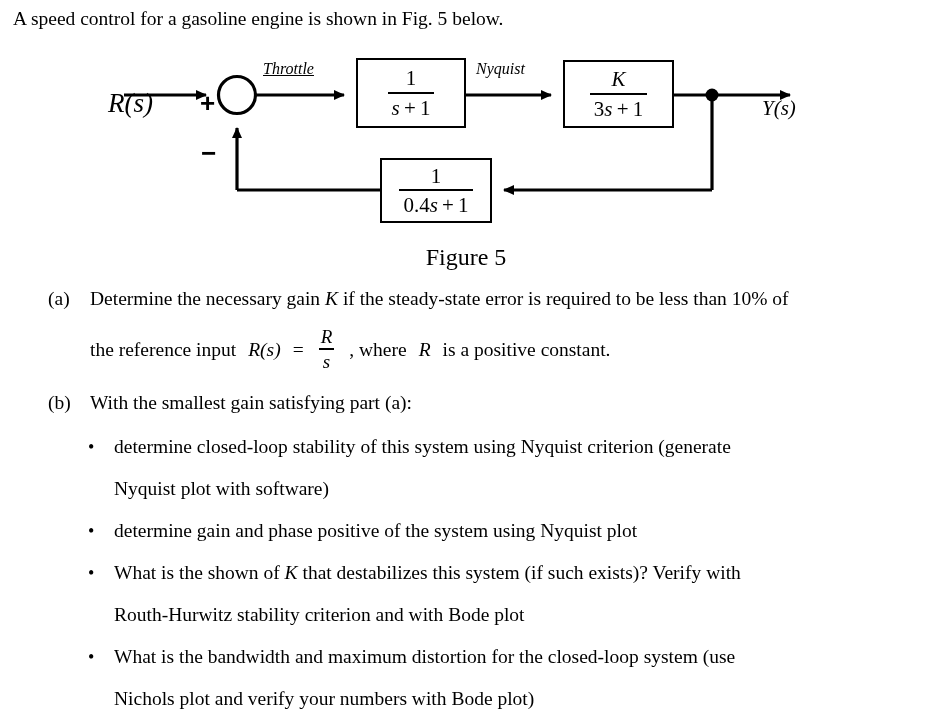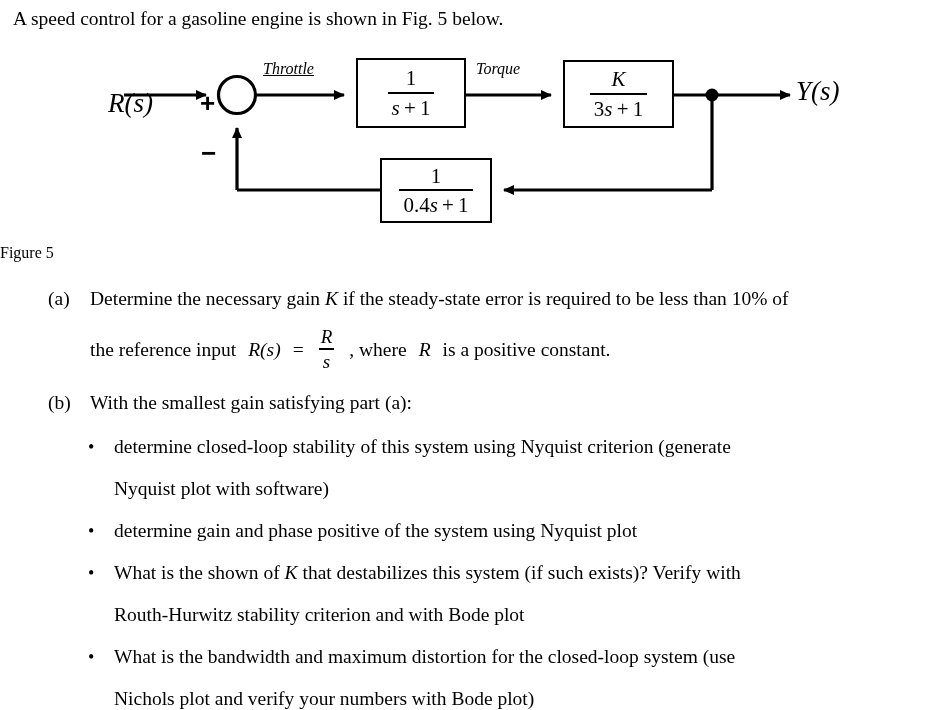--- a/index.html
+++ b/index.html
@@ -52,24 +52,23 @@
     white-space: nowrap;
   }
   .lbl-rs {
     left: 108px;
     top: 48px;
     font-size: 27px;
     font-style: italic;
   }
   .lbl-ys {
     left: 762px;
-    top: 36px;
-    font-size: 27px;
+    top: 56px;
+    font-size: 21px;
     font-style: italic;
-    margin-left: 34px;
   }
   .lbl-plus {
     left: 200px;
     top: 48px;
     font-size: 26px;
     font-weight: bold;
     font-family: "Liberation Sans", sans-serif;
   }
   .lbl-minus {
     left: 201px;
@@ -127,21 +126,22 @@
     display: block;
     padding: 1px 8px 0 8px;
   }
   .frac i { font-style: italic; }
 
   .fig-caption {
     position: absolute;
     left: 0;
     top: 204px;
     width: 932px;
-    font-size: 16px;
+    text-align: center;
+    font-size: 24px;
   }
 
   
   .body-text {
     position: absolute;
     left: 0;
     top: 286px;
     width: 942px;
     font-size: 19.5px;
     line-height: 26px;
@@ -252,21 +252,21 @@
       <circle cx="237" cy="55" r="18.5" fill="#ffffff" stroke="#000" stroke-width="3.2"></circle>
 
       <circle cx="712" cy="55" r="6.5" fill="#000" stroke="none"></circle>
     </svg>
 
     <div class="lbl lbl-rs">R(s)</div>
     <div class="lbl lbl-ys">Y(s)</div>
     <div class="lbl lbl-plus">+</div>
     <div class="lbl lbl-minus">−</div>
     <div class="lbl lbl-throttle">Throttle</div>
-    <div class="lbl lbl-torque">Torque</div>
+    <div class="lbl lbl-torque">Nyquist</div>
 
     <div class="tf-block tf-g1">
       <span class="frac">
         <span class="num">1</span>
         <span class="bar"></span>
         <span class="den"><i>s</i><span> + 1</span></span>
       </span>
     </div>
 
     <div class="tf-block tf-g2">

